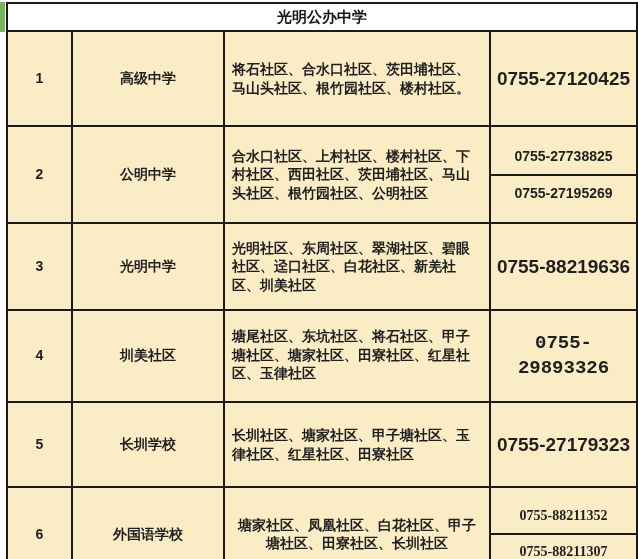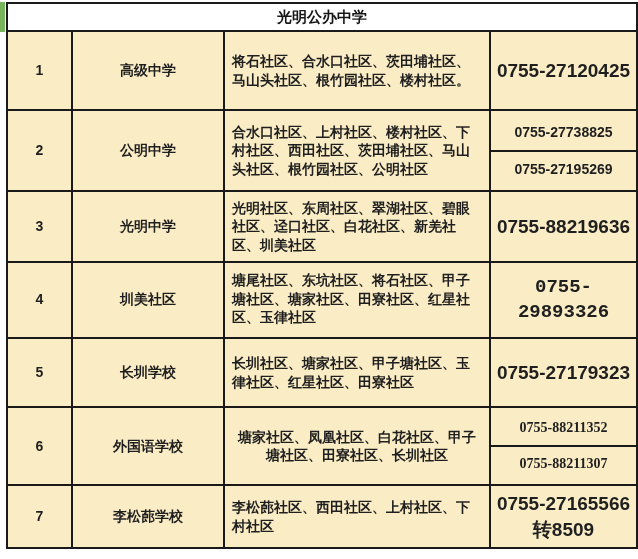--- a/index.html
+++ b/index.html
@@ -52,21 +52,21 @@
     text-align:center;
     font-weight:700;
     font-size:14px;
   }
   td.c-index, td.c-school, td.c-phone{
     text-align:center;
     font-weight:600;
   }
   td.c-range{
     text-align:left;
-    padding:3px 7px;
+    padding:11px 7px;
     font-weight:600;
     margin-left:23px;
   }
   td.c-range.center{ text-align:center; }
   td.c-phone{ font-size:19px; }
   td.c-phone.pre{ white-space:pre-line; }
   td.phone-split{ padding:0; }
   .split{
     display:flex;
     flex-direction:column;

